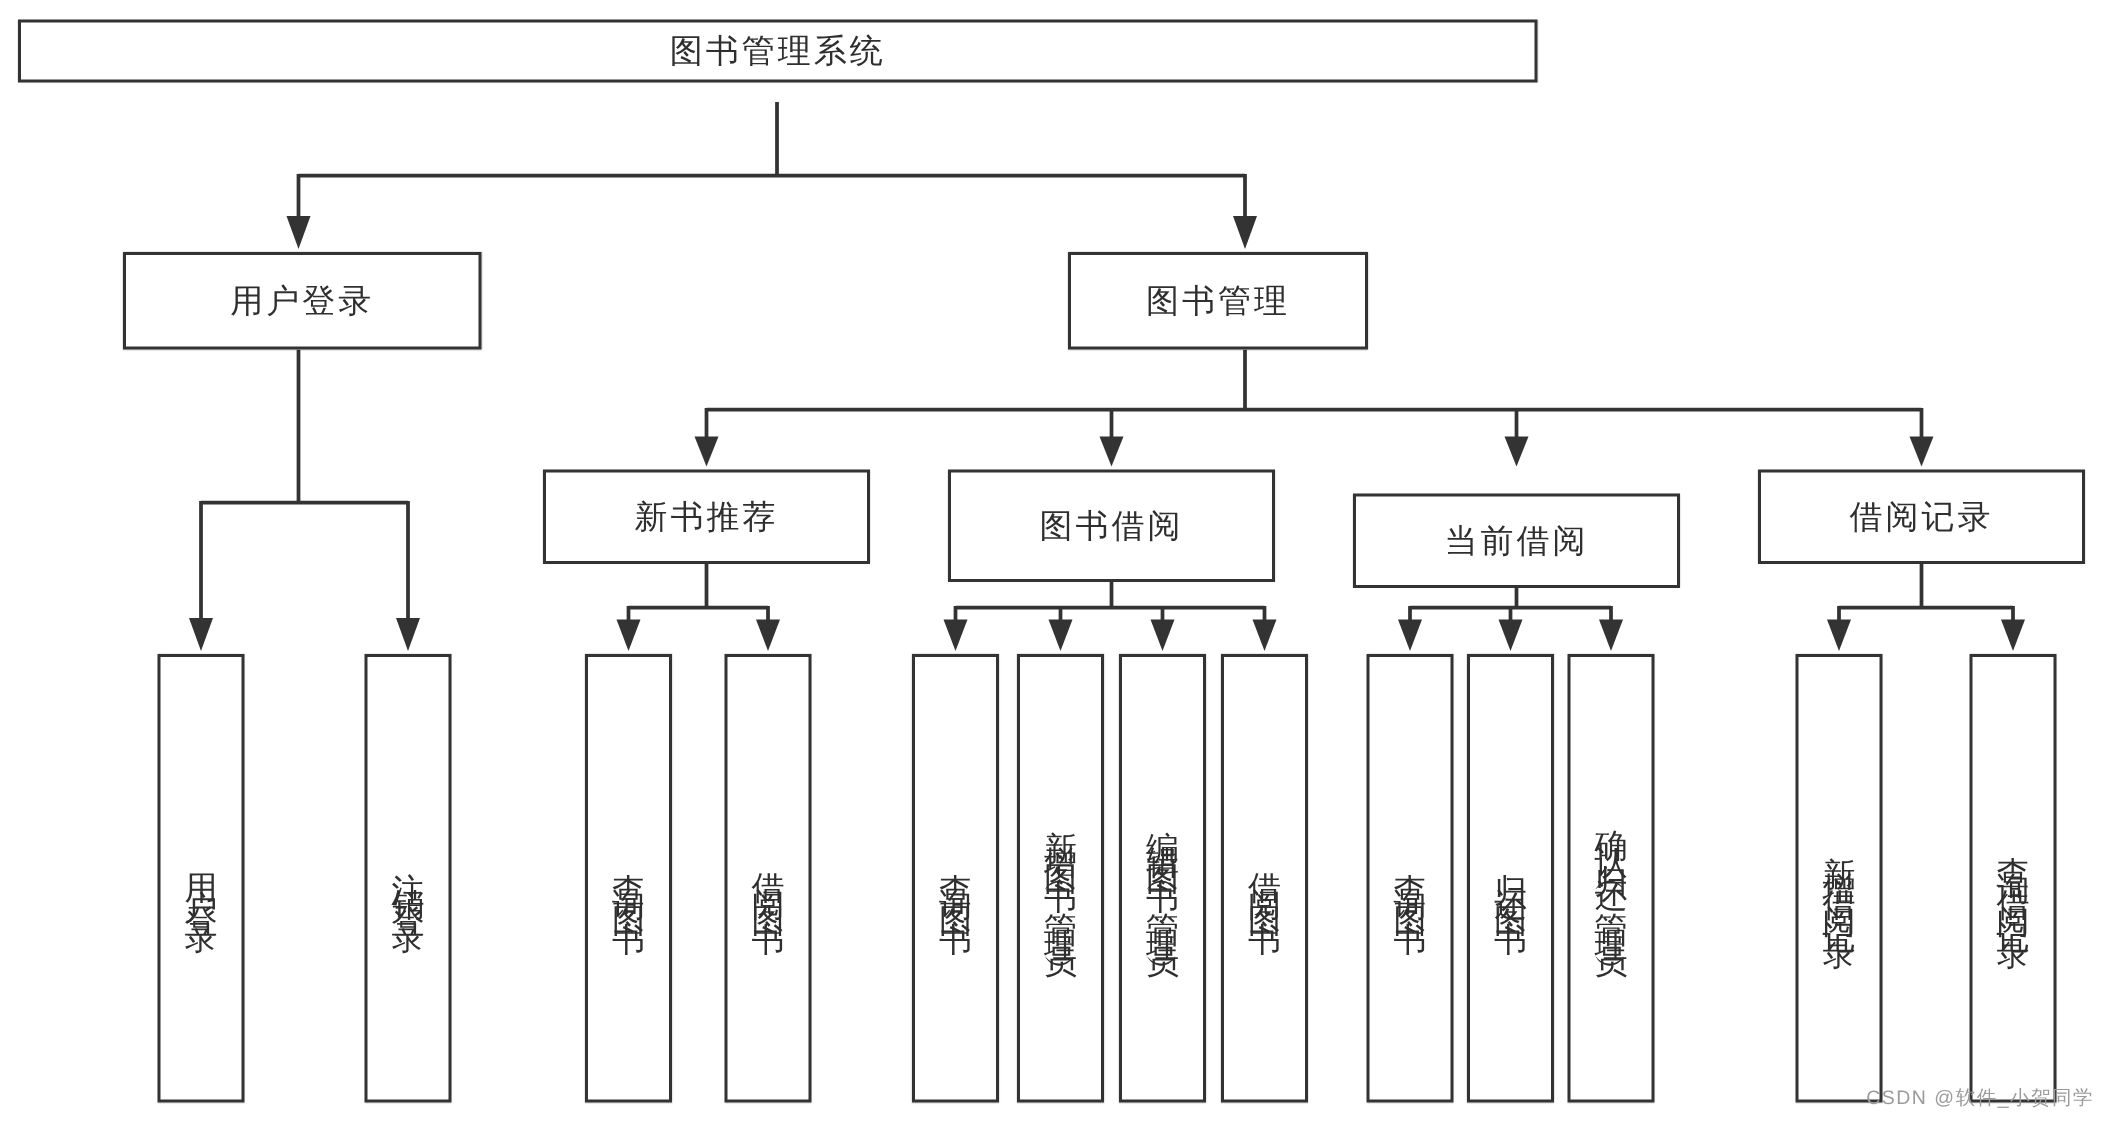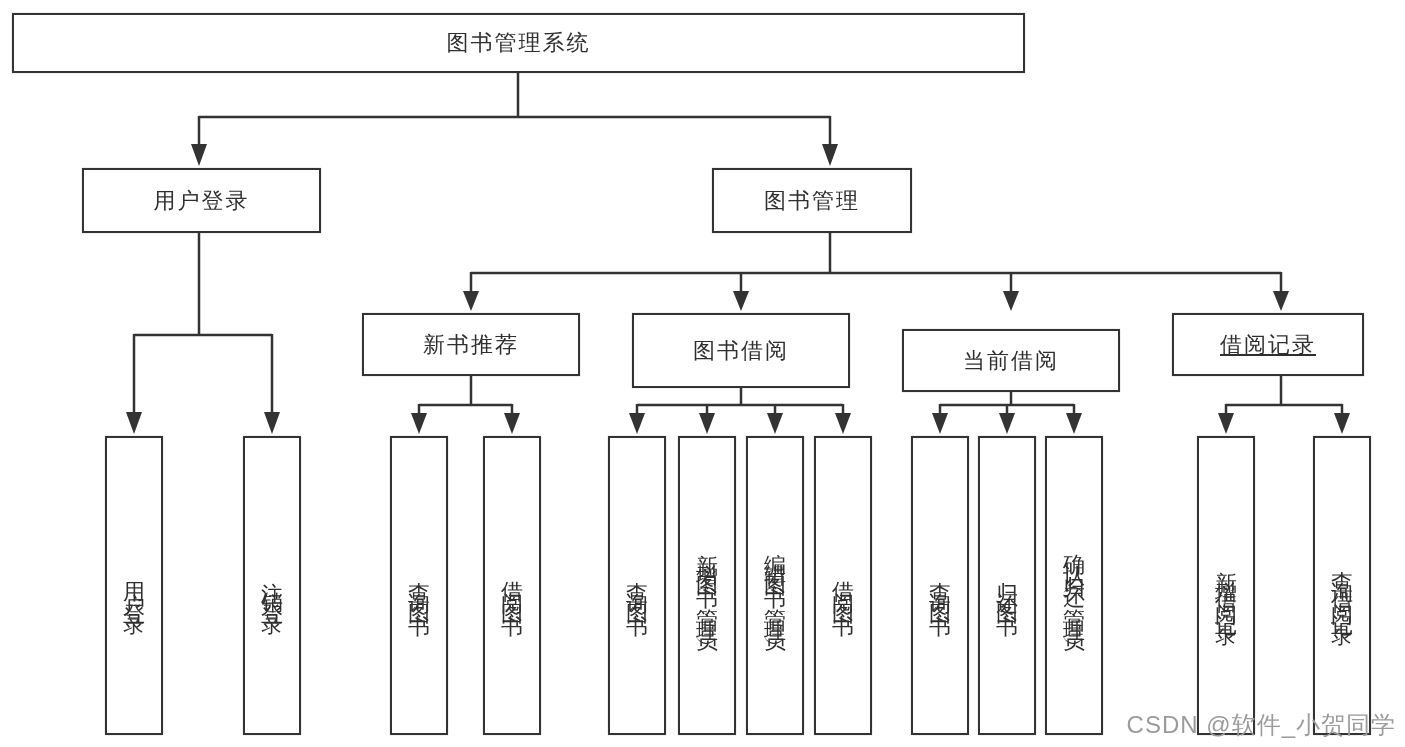--- a/index.html
+++ b/index.html
@@ -34,21 +34,21 @@
     writing-mode:vertical-rl;
     text-orientation:mixed;
     letter-spacing:11px;
     line-height:1;
     white-space:nowrap;
   }
   .watermark{
     position:absolute;
     right:9px;bottom:6px;
     color:var(--watermark);
-    font-size:24px;
+    font-size:13px;
     letter-spacing:1px;
     white-space:nowrap;
   }
 </style>
 </head>
 <body>
 
 <div class="canvas">
 
   <svg class="connectors" viewBox="0 0 1405 747" xmlns="http://www.w3.org/2000/svg">
@@ -120,29 +120,29 @@
     <g>
       <line x1="1281" y1="376" x2="1281" y2="406"></line>
       <line x1="1226" y1="405" x2="1342" y2="405"></line>
       <line x1="1226" y1="404" x2="1226" y2="415"></line>
       <polygon points="1218,413 1234,413 1226,434"></polygon>
       <line x1="1342" y1="404" x2="1342" y2="415"></line>
       <polygon points="1334,413 1350,413 1342,434"></polygon>
     </g>
   </svg>
 
-  <div class="node h-node" style="left:12px;top:13px;width:1013px;height:60px;">图书管理系统</div>
+  <div class="node h-node" style="left:12px;top:13px;width:1013px;height:42px;">图书管理系统</div>
 
   <div class="node h-node" style="left:82px;top:168px;width:239px;height:65px;">用户登录</div>
   <div class="node h-node" style="left:712px;top:168px;width:200px;height:65px;">图书管理</div>
 
   <div class="node h-node" style="left:362px;top:313px;width:218px;height:63px;">新书推荐</div>
   <div class="node h-node" style="left:632px;top:313px;width:218px;height:75px;">图书借阅</div>
   <div class="node h-node" style="left:902px;top:329px;width:218px;height:63px;">当前借阅</div>
-  <div class="node h-node" style="left:1172px;top:313px;width:192px;height:63px;text-decoration:underline;">借阅记录</div>
+  <div class="node h-node" style="left:1172px;top:313px;width:218px;height:63px;">借阅记录</div>
 
   <div class="node v-node" style="left:105px;top:436px;width:58px;height:299px;">
     <span>用户登录</span>
   </div>
   <div class="node v-node" style="left:243px;top:436px;width:58px;height:299px;">
     <span>注销登录</span>
   </div>
 
   <div class="node v-node" style="left:390px;top:436px;width:58px;height:299px;">
     <span>查询图书</span>

